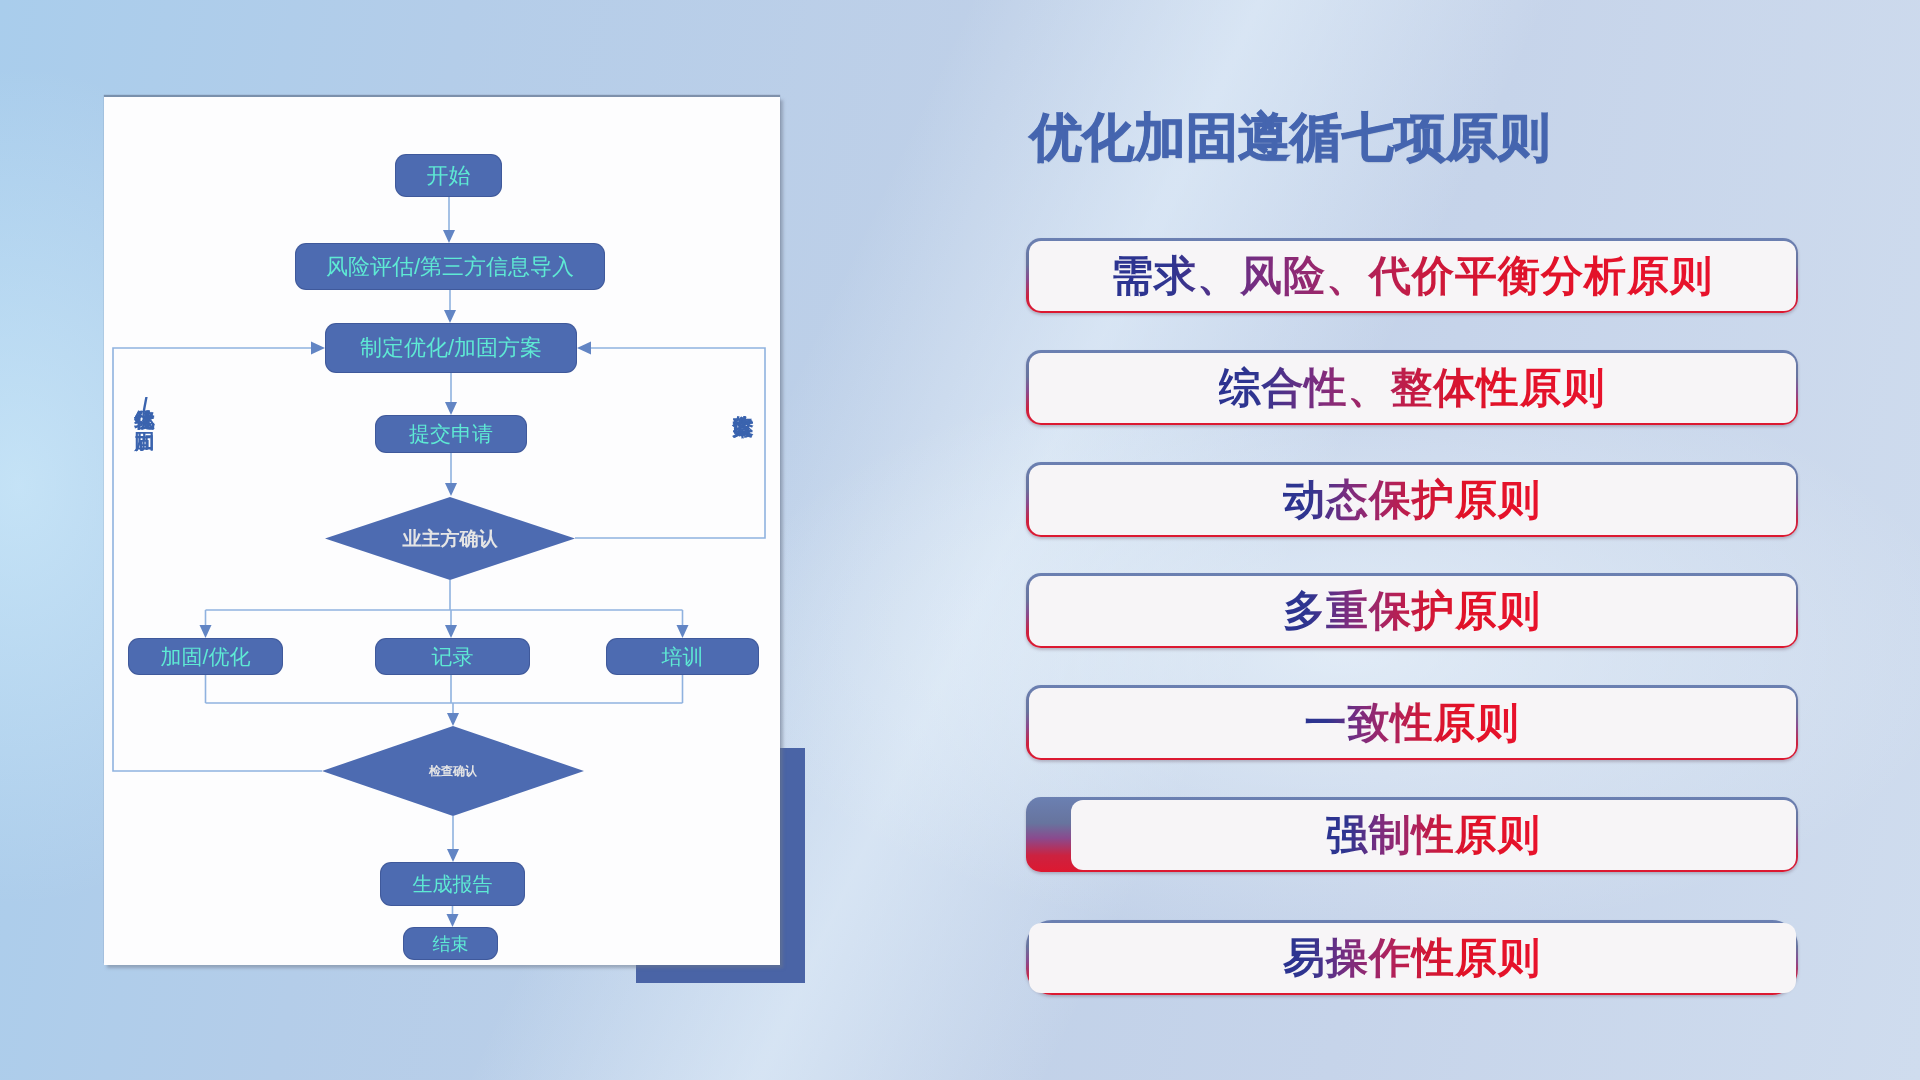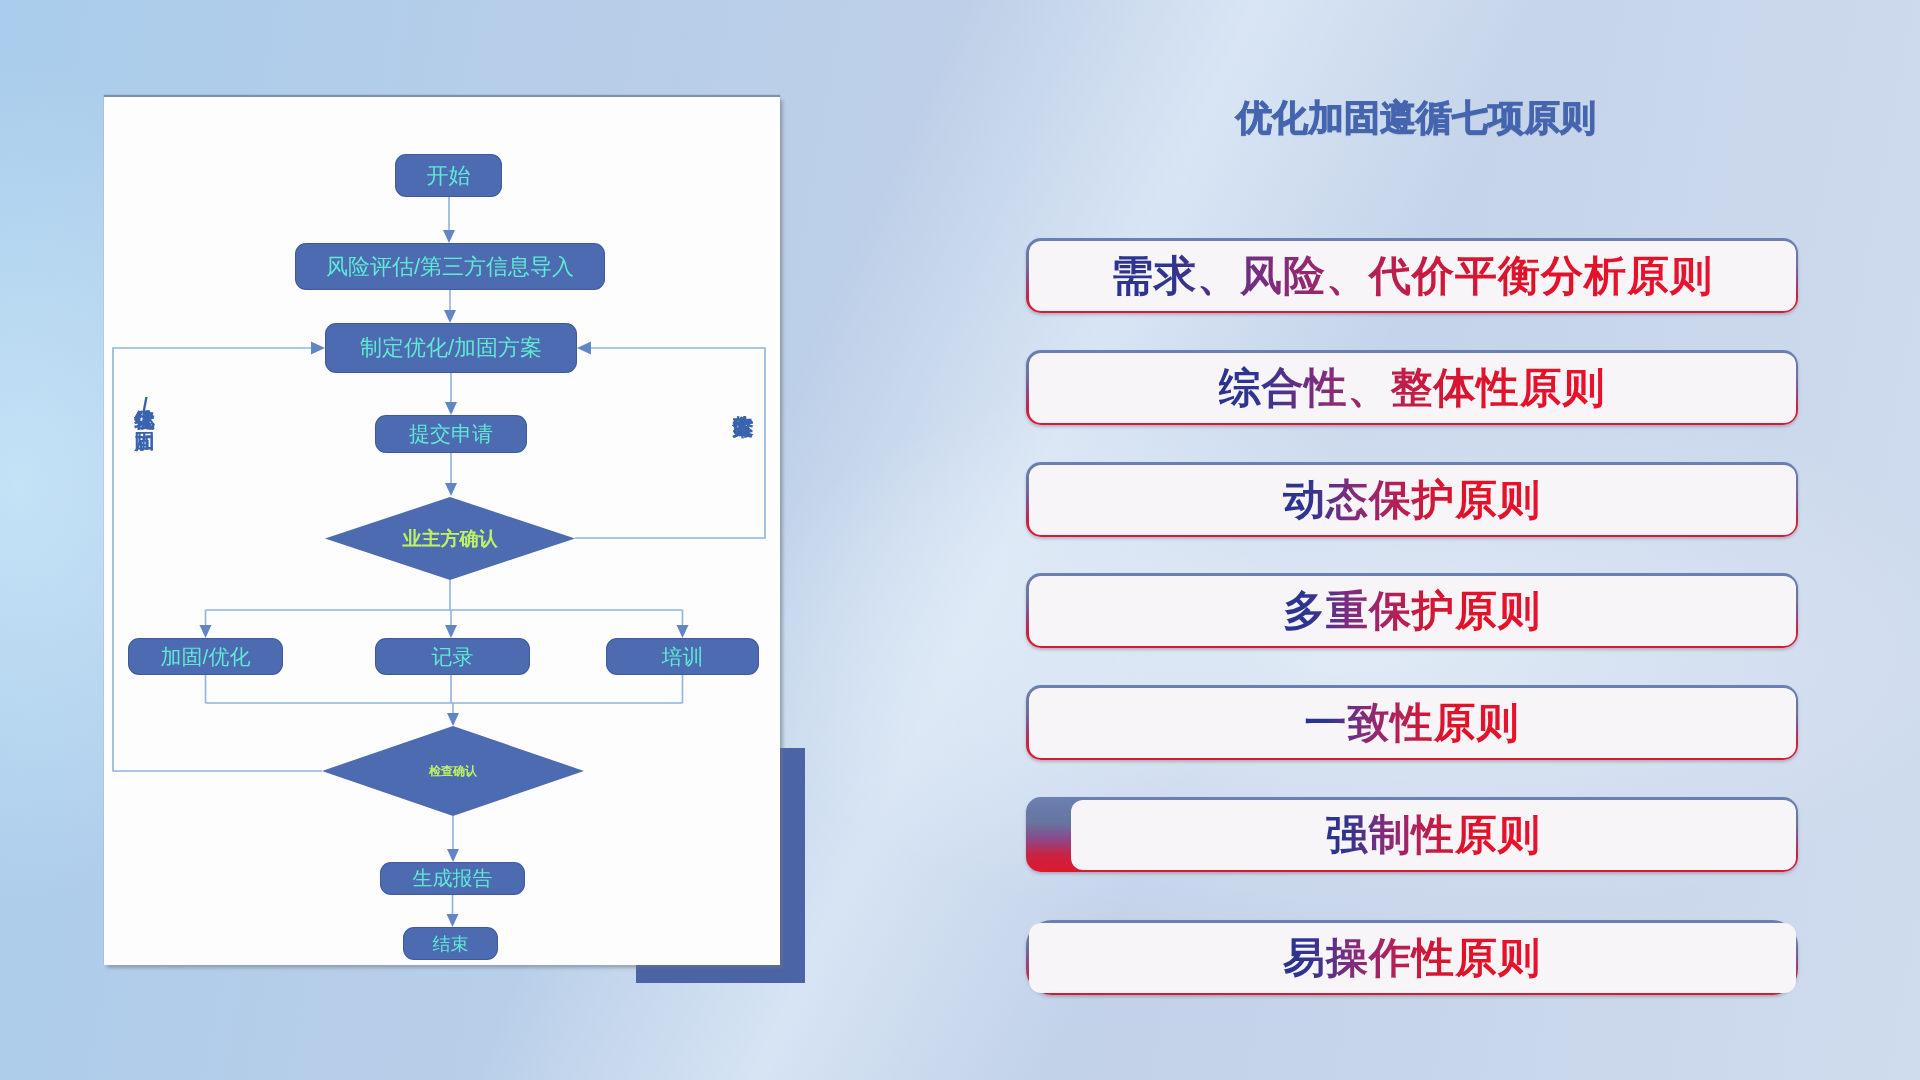--- a/index.html
+++ b/index.html
@@ -12,27 +12,27 @@
         linear-gradient(115deg, rgba(255,255,255,0) 40%, rgba(238,248,255,0.5) 52%, rgba(255,255,255,0) 64%),
         linear-gradient(100deg,#a9cdec 0%,#b4cde9 22%,#bfd0e8 48%,#c6d4ea 72%,#cfdcee 100%);}
   .accent-rect{position:absolute;left:636px;top:748px;width:169px;height:235px;
       background:#4a64a6;z-index:1;}
   .card{position:absolute;left:104px;top:97px;width:676px;height:868px;background:#fdfdfe;z-index:2;
       box-shadow:0 -2px 1px rgba(80,95,120,0.55), 3px 3px 3px rgba(110,120,140,0.5);}
   .node{position:absolute;display:flex;align-items:center;justify-content:center;
       background:#4d6bb1;border:1px solid rgba(38,58,115,0.35);border-radius:11px;
       color:#5eead4;font-weight:normal;z-index:3;box-sizing:border-box;}
   .diamond{position:absolute;display:flex;align-items:center;justify-content:center;
-      background:#4d6bb1;color:#bef264;font-weight:bold;z-index:3;
+      background:#4d6bb1;color:#e5e5e5;font-weight:bold;z-index:3;
       clip-path:polygon(50% 0,100% 50%,50% 100%,0 50%);}
   .vlabel{position:absolute;writing-mode:vertical-lr;text-orientation:upright;
       color:#3a63ae;font-weight:bold;font-size:20px;line-height:20px;letter-spacing:0;z-index:3;}
   .flow-svg{position:absolute;left:0;top:0;z-index:2;}
-  .panel-title{position:absolute;left:1030px;top:94px;width:772px;text-align:center;
-      font-size:36px;font-weight:bold;color:#4565af;z-index:2;letter-spacing:0;
+  .panel-title{position:absolute;left:1030px;top:103px;width:772px;
+      font-size:52px;font-weight:bold;color:#4565af;z-index:2;letter-spacing:0;
       -webkit-text-stroke:1px #4565af;
       text-shadow:0 1px 1px rgba(50,70,120,0.3);}
   .pill{position:absolute;left:1026px;width:772px;height:75px;border-radius:15px;
       background:linear-gradient(180deg,#6b80b2 0%,#67749e 35%,#8a4a8e 55%,#cc2240 78%,#dd1830 100%);
       padding:2.5px;box-sizing:border-box;z-index:2;
       box-shadow:0 2px 3px rgba(110,90,110,0.35);}
   .pill-inner{width:100%;height:100%;border-radius:12px;background:#f7f5f7;
       display:flex;align-items:center;justify-content:center;}
   .pill-text{font-size:42px;font-weight:bold;letter-spacing:1px;
       background:linear-gradient(90deg,#2b3390 0%,#2f3590 10%,#7a2d80 25%,#ab2360 40%,#cf1838 55%,#e11228 70%,#e8122c 100%);
@@ -102,21 +102,21 @@
   </div>
   <div class="node" style="left:271px;top:541px;width:155px;height:37px;font-size:21px;">
     <span>记录</span>
   </div>
   <div class="node" style="left:502px;top:541px;width:153px;height:37px;font-size:21px;">
     <span>培训</span>
   </div>
   <div class="diamond" style="left:218px;top:629px;width:262px;height:90px;font-size:12px;">
     <span>检查确认</span>
   </div>
-  <div class="node" style="left:276px;top:765px;width:145px;height:33px;font-size:20px;">
+  <div class="node" style="left:276px;top:765px;width:145px;height:44px;font-size:20px;">
     <span>生成报告</span>
   </div>
   <div class="node" style="left:299px;top:830px;width:95px;height:33px;font-size:18px;">
     <span>结束</span>
   </div>
 
   <div class="vlabel" style="left:31px;top:297px;">继续优化/加固</div>
   <div class="vlabel" style="left:629px;top:301px;font-size:21px;line-height:21px;">方案修改</div>
 </div>
 

